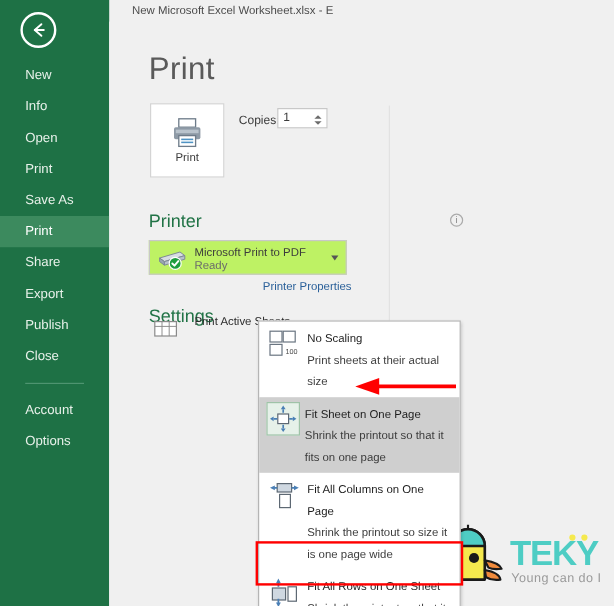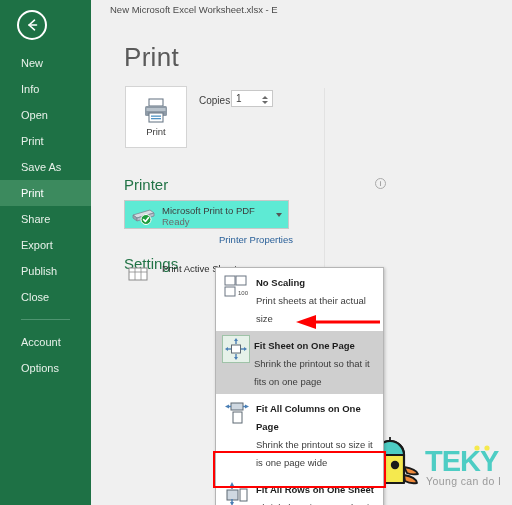--- a/index.html
+++ b/index.html
@@ -124,21 +124,21 @@
     border: 1px solid #aaaaaa; border-radius: 50%;
     font-size: 8px; color: #888888;
     display: flex; align-items: center; justify-content: center;
     cursor: pointer;
   }
 
   
   .printer-box {
     position: absolute; left: 33px; top: 182px;
     width: 165px; height: 29px;
-    background: #5eead4; border: 1px solid #c8c8c8;
+    background: #bef264; border: 1px solid #c8c8c8;
     cursor: pointer;
     padding-left: 42px;
   }
   .printer-icon { position: absolute; left: 5px; top: 6px; }
   .printer-name {
     position: absolute; left: 37px; top: 4px;
     font-size: 9.5px; color: #3c3c3c;
   }
   .printer-status {
     position: absolute; left: 37px; top: 15px;
@@ -181,21 +181,21 @@
   .popup-item.selected { background: #cfcfcf; }
   .pi-icon {
     width: 30px; min-width: 30px; height: 30px;
     display: flex; align-items: center; justify-content: center;
   }
   .pi-icon.boxed {
     border: 1px solid #9fc3a8; background: #e6f1e9;
     width: 28px; min-width: 28px; height: 28px;
   }
   .pi-text { padding-left: 4px; }
-  .pi-title { font-size: 9.5px; color: #1d1d1d; font-weight: bold; line-height: 12px; margin-top: 24px; }
+  .pi-title { font-size: 9.5px; color: #1d1d1d; font-weight: normal; line-height: 12px; margin-top: 24px; }
   .pi-desc { font-size: 9.5px; color: #3c3c3c; line-height: 11.5px; }
 
   
   .scale-combo {
     position: absolute; left: 126px; top: 437px;
     width: 165px; height: 29px;
     background: #bcdcc5;
     border: 1px solid #9ac4a8;
     cursor: pointer;
   }

